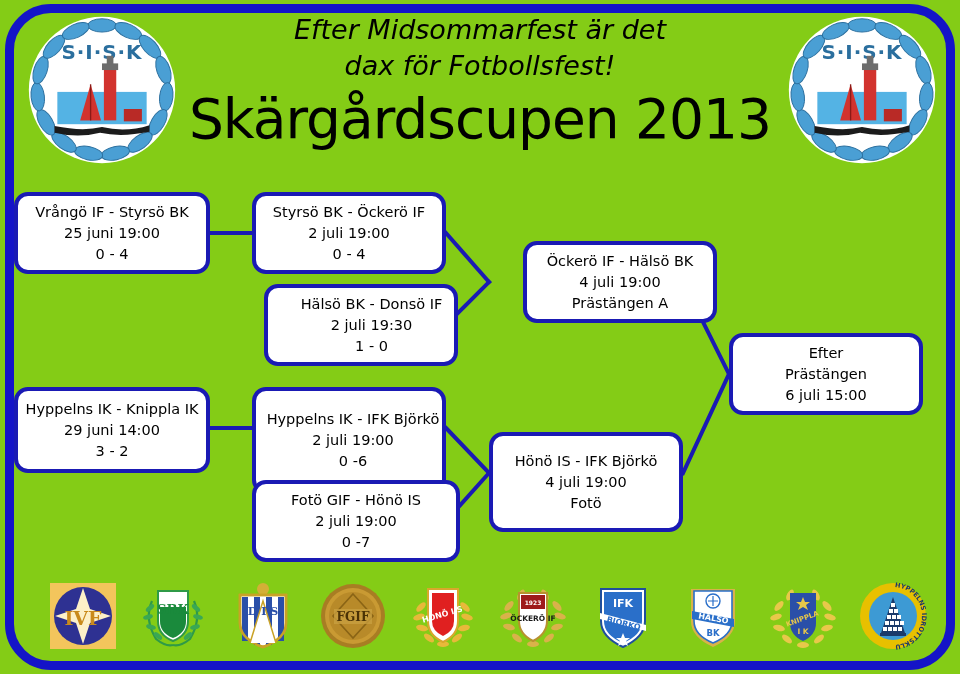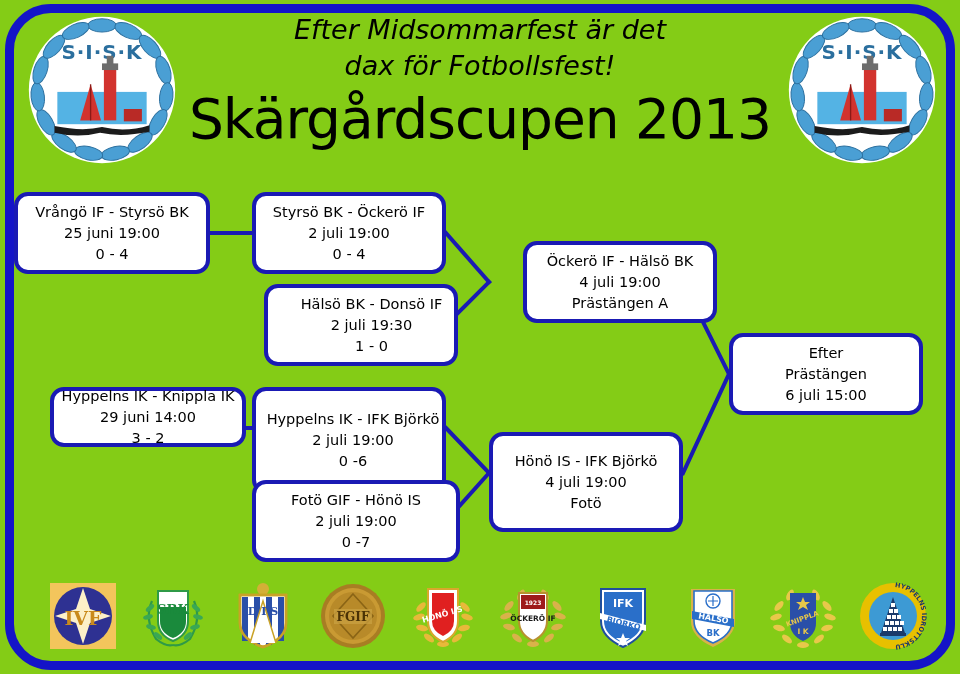--- a/index.html
+++ b/index.html
@@ -84,21 +84,21 @@
     font-size: 14.5px;
     line-height: 21px;
     z-index: 3;
   }
   .mbox .l1 { white-space: nowrap; }
   .mbox .l2 { white-space: nowrap; }
   .mbox .l3 { white-space: nowrap; }
 
   
   .r1a { left: 14px;  top: 192px; width: 196px; height: 82px; }
-  .r1b { left: 14px;  top: 387px; width: 196px; height: 60px; margin-left: 36px; }
+  .r1b { left: 14px;  top: 387px; width: 196px; height: 86px; }
   
   .r2a { left: 252px; top: 192px; width: 194px; height: 82px; }
   .r2b { left: 264px; top: 284px; width: 194px; height: 82px; padding-left: 21px; }
   .r2c { left: 252px; top: 387px; width: 194px; height: 107px; padding-left: 8px; }
   .r2d { left: 252px; top: 480px; width: 208px; height: 82px; }
   
   .r3a { left: 489px; top: 241px; width: 194px; height: 82px; margin-left: 34px; }
   .r3b { left: 489px; top: 432px; width: 194px; height: 100px; }
   
   .r4  { left: 729px; top: 333px; width: 194px; height: 82px; }

